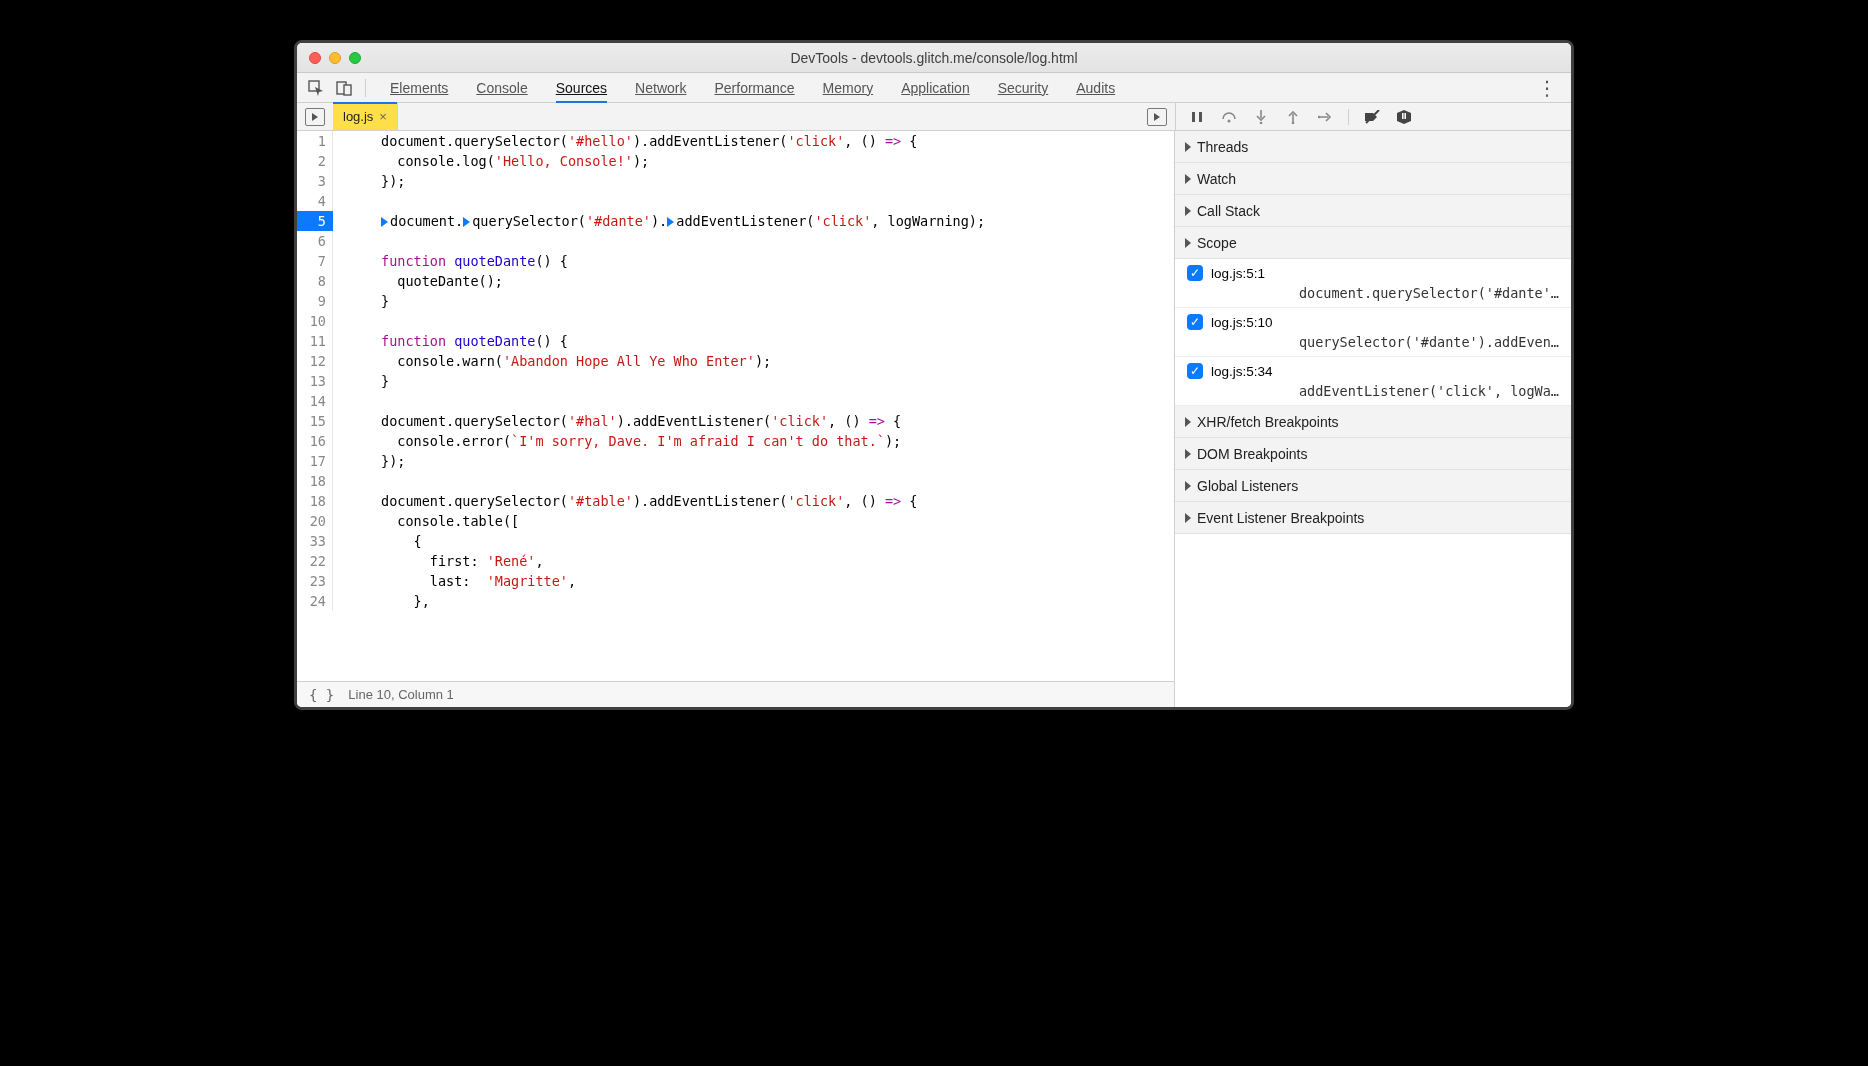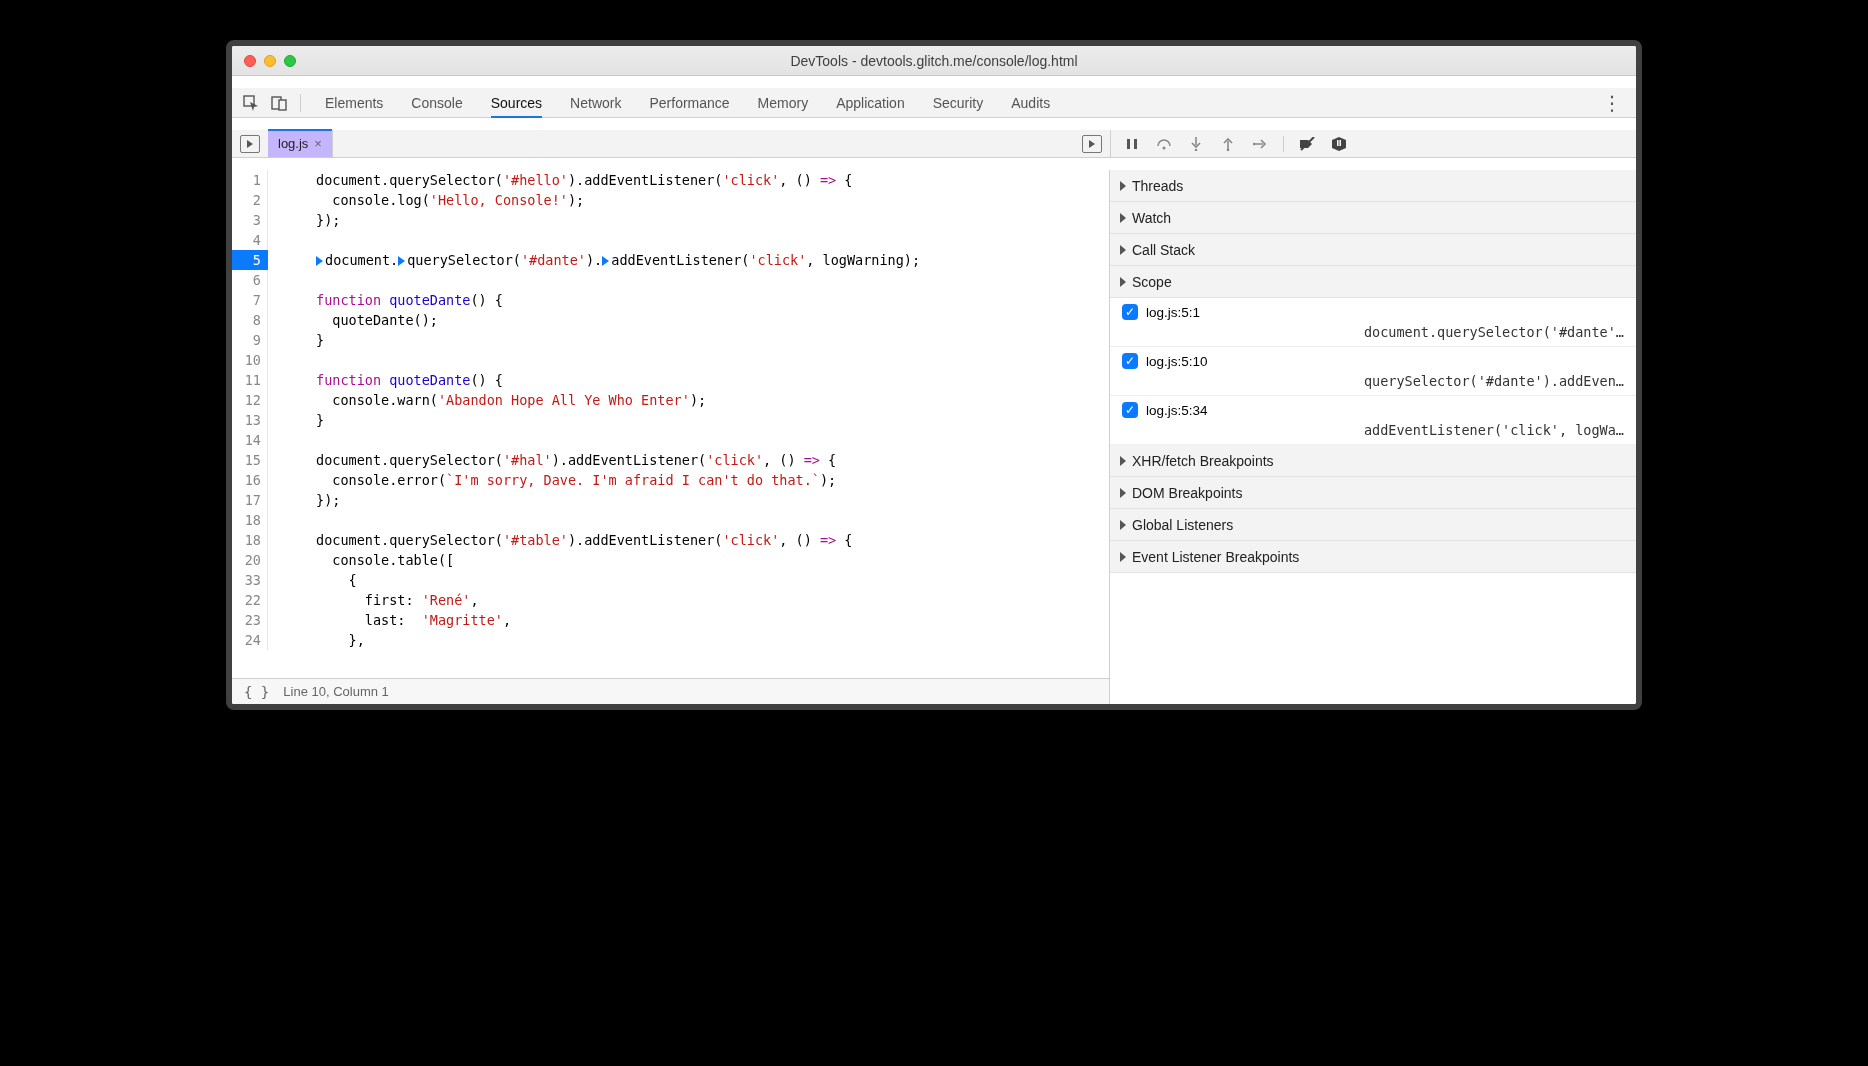--- a/index.html
+++ b/index.html
@@ -7,30 +7,29 @@
     background: #000;
     width: 1868px;
     height: 1066px;
     font-family: -apple-system, "Helvetica Neue", Arial, sans-serif;
     display: flex;
     align-items: flex-start;
     justify-content: center;
     padding-top: 40px;
   }
   .window {
-    width: 1416px;
+    width: 1280px;
     height: 670px;
     background: #fff;
     border-radius: 8px;
     box-shadow: 0 20px 60px rgba(0,0,0,.6);
     overflow: hidden;
     display: flex;
     flex-direction: column;
-    border: 6px solid #404040;
-    gap: 12px;
+    border: 3px solid #404040;
   }
   
   .titlebar {
     height: 30px;
     background: linear-gradient(#ececec,#e3e3e3);
     border-bottom: 1px solid #c9c9c9;
     display: flex;
     align-items: center;
     position: relative;
   }
@@ -47,21 +46,21 @@
     border-bottom: 1px solid #cfcfcf;
     display: flex;
     align-items: center;
     padding: 0 8px;
     gap: 6px;
     color: #555;
     font-size: 14px;
   }
   .panel-tabs .icon-btn { width: 22px; height: 22px; display:flex; align-items:center; justify-content:center; cursor:pointer; }
   .divider-v { width: 1px; height: 18px; background: #cfcfcf; margin: 0 4px; }
-  .tab { padding: 12px 14px; height: 100%; display: flex; align-items: center; cursor: pointer; }
+  .tab { padding: 12px 14px; height: 100%; display: flex; align-items: center; cursor: pointer; text-decoration: underline; }
   .tab.active { color: #111; font-weight: 500; position: relative; }
   .tab.active::after { content:""; position:absolute; left:14px; right:14px; bottom:-1px; height:2px; background:#1a73e8; }
   .spacer { flex: 1; }
   .kebab { font-size: 20px; color:#555; cursor:pointer; padding:0 6px; }
   
   .file-row {
     height: 28px;
     border-bottom: 1px solid #cfcfcf;
     display: flex;
     align-items: stretch;
@@ -69,21 +68,21 @@
   }
   .file-row .zone-left {
     display: flex; align-items:center; width: 878px;
   }
   .file-row .zone-right {
     flex:1; display:flex; align-items:center; gap:14px; padding:0 12px;
     border-left:1px solid #cfcfcf; background:#f3f3f3;
   }
   .file-row .play-box { width:20px; height:18px; border:1px solid #777; border-radius:2px; display:flex; align-items:center; justify-content:center; margin:0 8px; cursor:pointer; }
   .file-tab {
-    display:flex; align-items:center; gap:6px; background:#c4b5fd; height:100%;
+    display:flex; align-items:center; gap:6px; background:#fde047; height:100%;
     border-right:1px solid #cfcfcf; padding:0 10px; position:relative;
   }
   .file-tab::before { content:""; position:absolute; left:0; right:0; top:-1px; height:2px; background:#1a73e8; }
   .file-tab-name { font-size:13px; color:#222; }
   .file-tab-close { color:#666; cursor:pointer; font-size:13px; }
   .dbg-icon { width:18px; height:18px; display:flex; align-items:center; justify-content:center; color:#555; cursor:pointer; }
   .dbg-sep { width:1px; height:16px; background:#cfcfcf; }
   
   .main {
     flex:1; display:flex; overflow:hidden;

